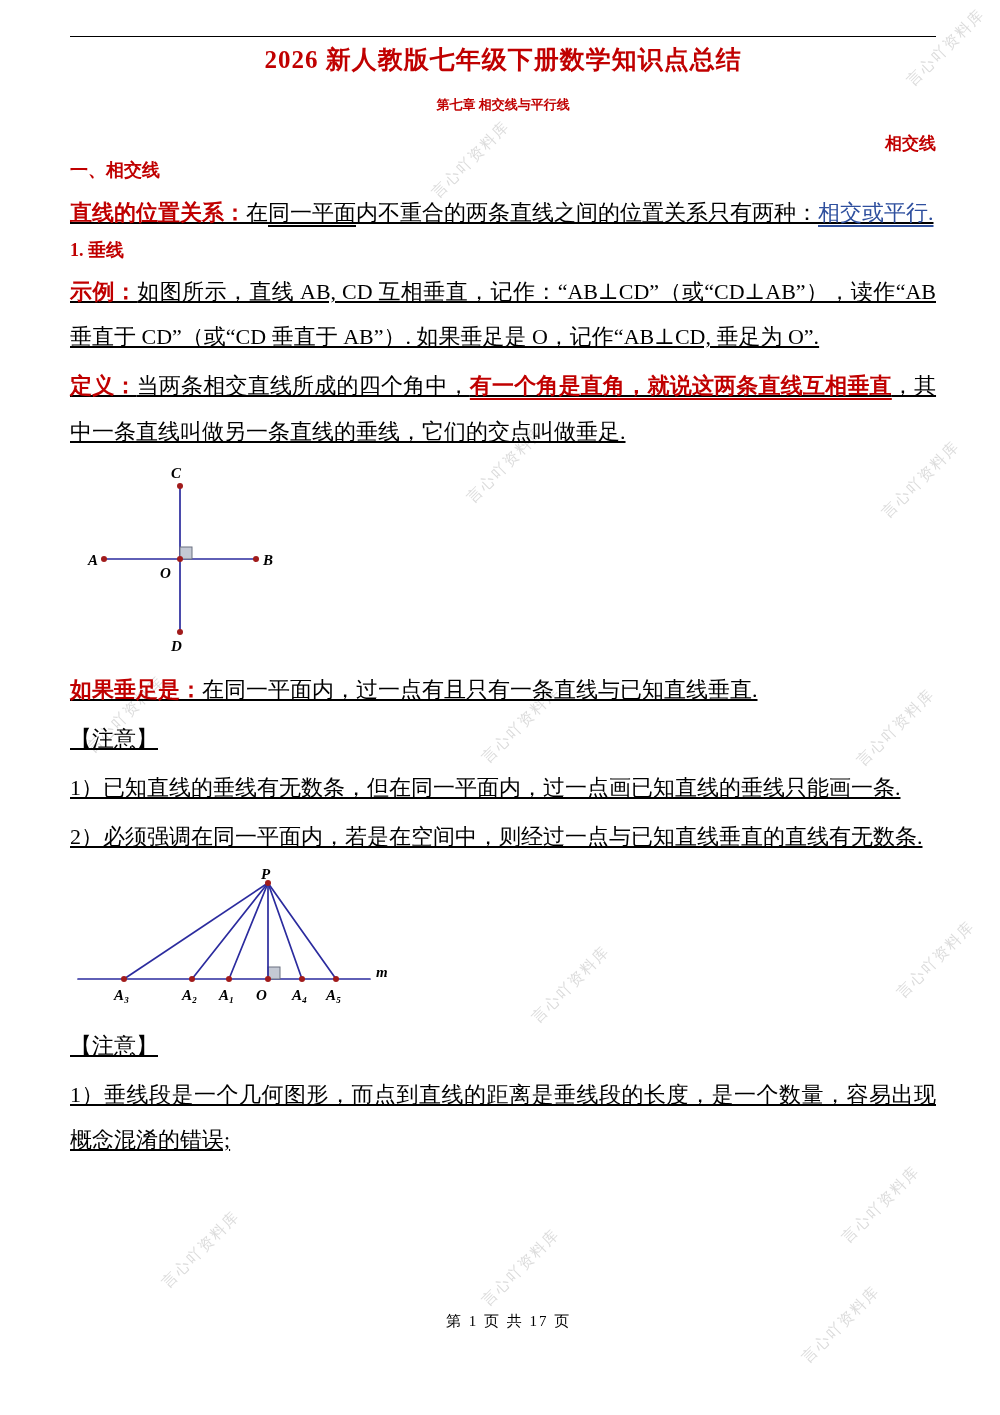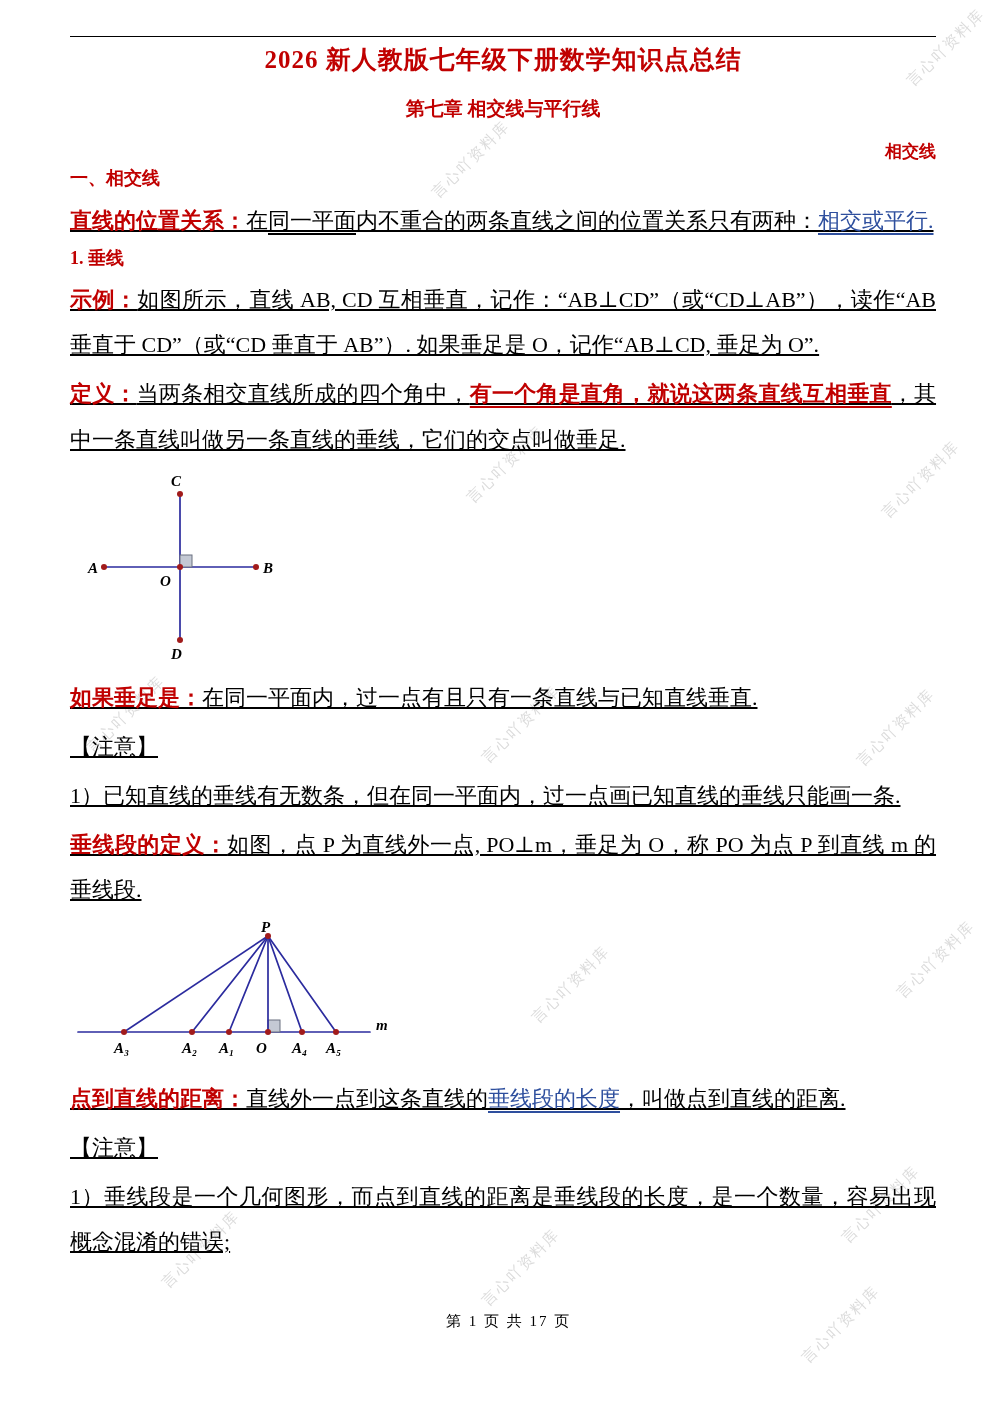--- a/index.html
+++ b/index.html
@@ -17,21 +17,21 @@
   }
   .wm1{top:38px;left:895px;} .wm2{top:150px;left:420px;} .wm3{top:470px;left:870px;}
   .wm4{top:455px;left:455px;} .wm5{top:718px;left:845px;} .wm6{top:715px;left:470px;}
   .wm7{top:705px;left:75px;}  .wm8{top:950px;left:885px;} .wm9{top:975px;left:520px;}
   .wm10{top:1195px;left:830px;} .wm11{top:1258px;left:470px;} .wm12{top:1240px;left:150px;}
   .wm13{top:1315px;left:790px;}
 
   .content { position:relative; z-index:1; padding:36px 64px 0 70px; }
   .topline { border-top:1.5px solid #000; height:0; margin-bottom:6px; }
   .doc-title  { text-align:center; color:#c00000; font-weight:bold; font-size:25px; margin-top:2px; letter-spacing:1px; }
-  .chapter    { text-align:center; color:#c00000; font-weight:bold; font-size:19px; margin-top:20px; }
+  .chapter    { text-align:center; color:#c00000; font-weight:bold; font-size:13px; margin-top:20px; }
   .subsection { text-align:right; color:#c00000; font-weight:bold; font-size:17px; margin-top:18px; }
 
   .h-red { color:#c00000; font-weight:bold; font-size:18px; margin-top:0; line-height:1.7; }
   p.body { font-size:22px; line-height:2.05; margin-top:4px; text-align:justify;text-decoration:underline; }
   .lbl   { color:#c00000; font-weight:bold; }
   .u-black { text-decoration:underline; text-underline-offset:5px; }
   .u-blue  { color:#2e4f9e; text-decoration:underline; text-underline-offset:5px; }
   .u-red   { color:#c00000; font-weight:bold; text-decoration:underline; text-underline-offset:5px; }
 
   .fig-wrap1 { margin:10px 0 2px 12px; }
@@ -100,22 +100,22 @@
         <text class="geo-label" x="89" y="14">C</text>
         <text class="geo-label" x="89" y="187">D</text>
         <text class="geo-label" x="78" y="114">O</text>
       </svg>
     </div>
 
     <p class="body"><span class="lbl">如果垂足是：</span><span>在同一平面内，过一点有且只有一条直线与已知直线垂直.</span></p>
 
     <p class="body"><span>【注意】</span></p>
     <p class="body"><span>1）已知直线的垂线有无数条，但在同一平面内，过一点画已知直线的垂线只能画一条.</span></p>
+    <p class="body"><span>2）必须强调在同一平面内，若是在空间中，则经过一点与已知直线垂直的直线有无数条.</span></p>
 
-    <p class="body"><span class="lbl">垂线段的定义：</span><span>如图，点 P 为直线外一点, PO⊥m，垂足为 O，称 PO 为点 P 到直线 m 的垂线段.</span></p>
 
     <div class="fig-wrap2">
       <svg width="330" height="148" viewBox="0 0 330 148">
         <line class="geo-line" x1="6" y1="112" x2="298" y2="112"></line>
         <rect class="right-angle" x="196" y="100" width="12" height="12"></rect>
         <line class="geo-line" x1="196" y1="16" x2="52" y2="112"></line>
         <line class="geo-line" x1="196" y1="16" x2="120" y2="112"></line>
         <line class="geo-line" x1="196" y1="16" x2="157" y2="112"></line>
         <line class="geo-line" x1="196" y1="16" x2="196" y2="112"></line>
         <line class="geo-line" x1="196" y1="16" x2="230" y2="112"></line>
@@ -132,20 +132,19 @@
         <text class="geo-label" x="42" y="133">A₃</text>
         <text class="geo-label" x="110" y="133">A₂</text>
         <text class="geo-label" x="147" y="133">A₁</text>
         <text class="geo-label" x="184" y="133">O</text>
         <text class="geo-label" x="220" y="133">A₄</text>
         <text class="geo-label" x="254" y="133">A₅</text>
       </svg>
     </div>
 
 
-    <p class="body"><span class="lbl">点到直线的距离：</span><span>直线外一点到这条直线的</span><span class="u-blue">垂线段的长度</span><span>，叫做点到直线的距离.</span></p>
 
     <p class="body"><span>【注意】</span></p>
     <p class="body"><span>1）垂线段是一个几何图形，而点到直线的距离是垂线段的长度，是一个数量，容易出现概念混淆的错误;</span></p>
   </div>
 
   <div class="footer">第 1 页 共 17 页</div>
 </div>
 
 </body></html>

